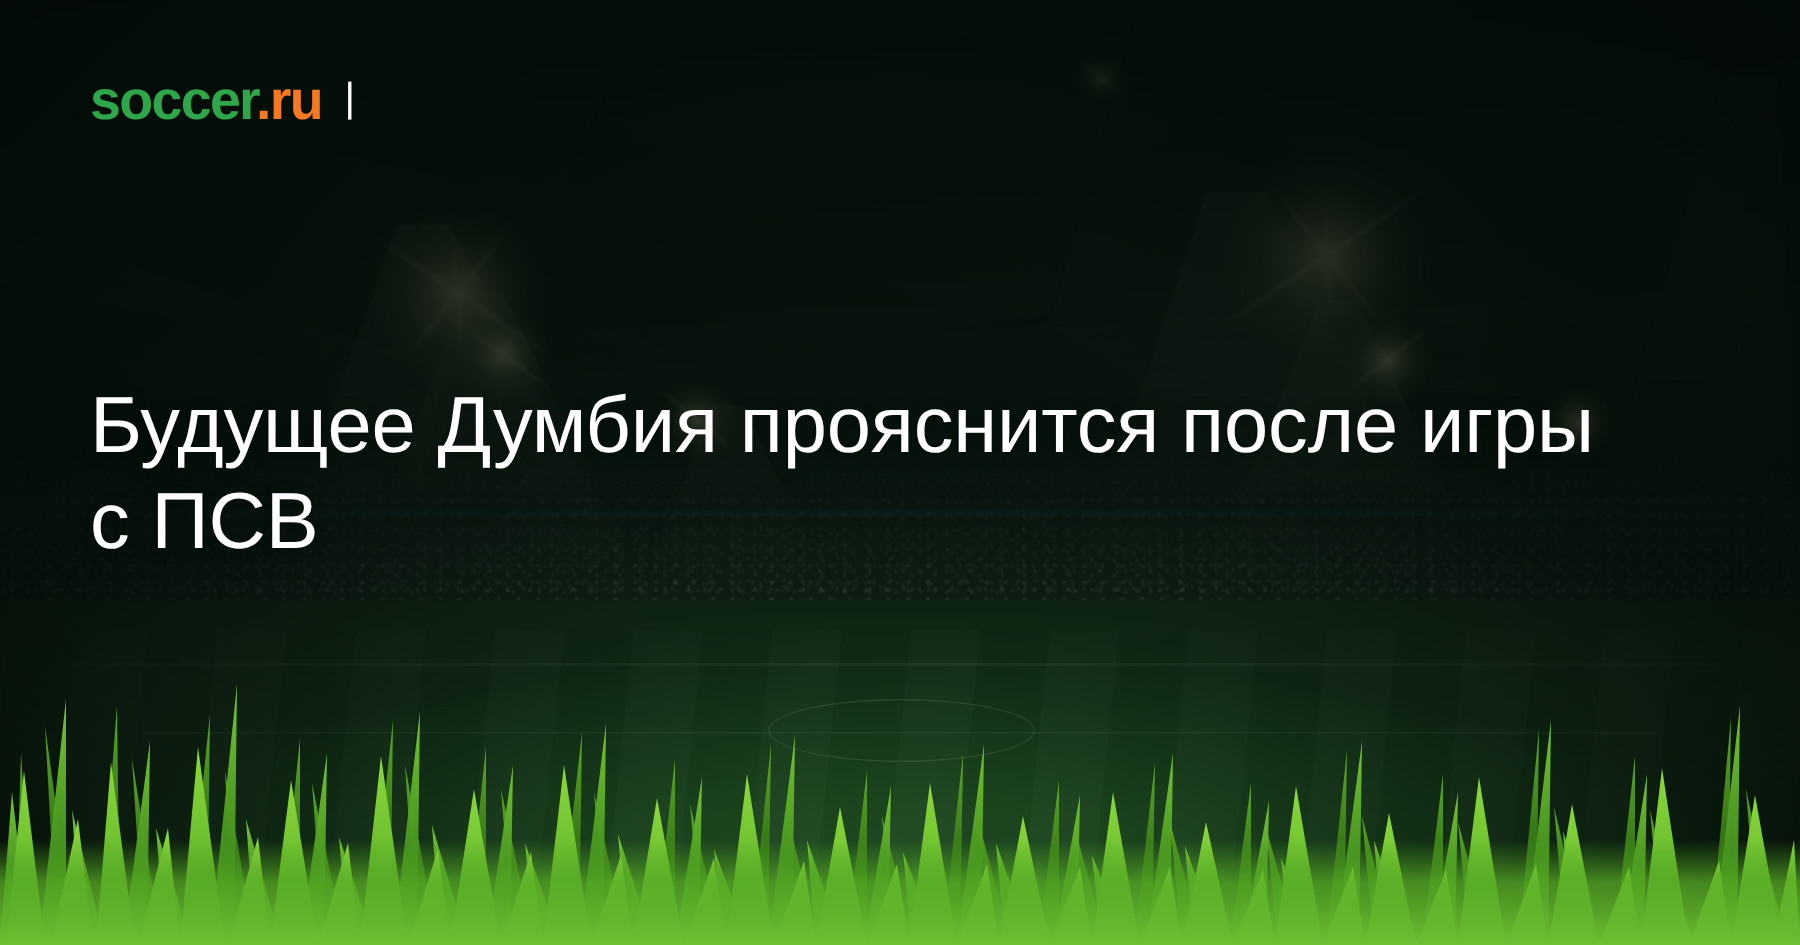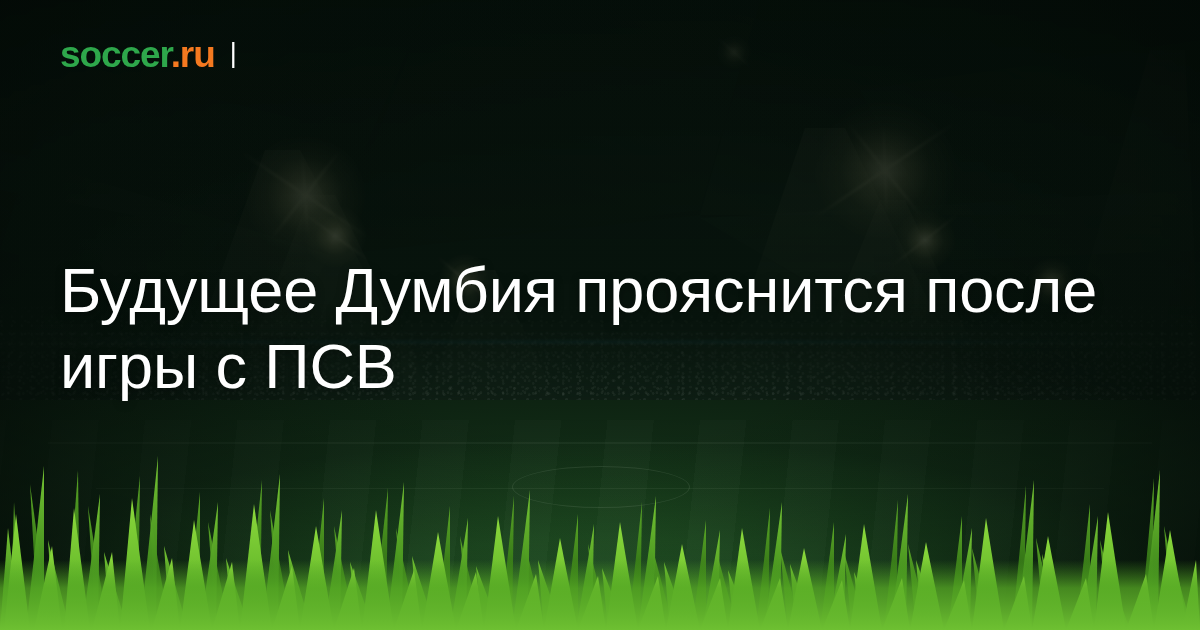--- a/index.html
+++ b/index.html
@@ -212,21 +212,21 @@
   .content {
     position: absolute;
     left: 0; top: 0;
     width: 1200px;
     height: 630px;
   }
 
   .brand-bar {
     position: absolute;
     left: 60px;
-    top: 36px;
+    top: 48px;
     display: flex;
     align-items: center;
     white-space: nowrap;
   }
   .logo {
     font-size: 37px;
     font-weight: bold;
     letter-spacing: -1.1px;
     line-height: 1;
   }
@@ -249,21 +249,21 @@
     letter-spacing: .4px;
     line-height: 1;
   }
 
   .headline {
     position: absolute;
     left: 60px;
     top: 252px;
     width: 1040px;
     color: #ffffff;
-    font-size: 63px;
+    font-size: 53px;
     font-weight: normal;
     line-height: 1.21;
     letter-spacing: -.1px;
     text-shadow: 0 2px 10px rgba(0,0,0,.35);
   }
 </style>
 </head>
 <body>
 
 <div id="share-card">

